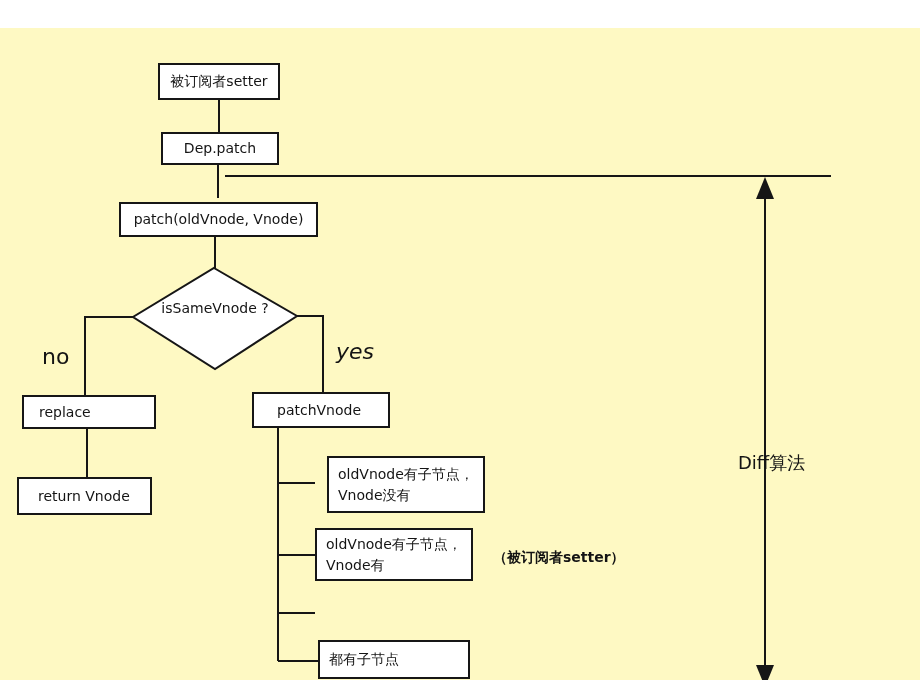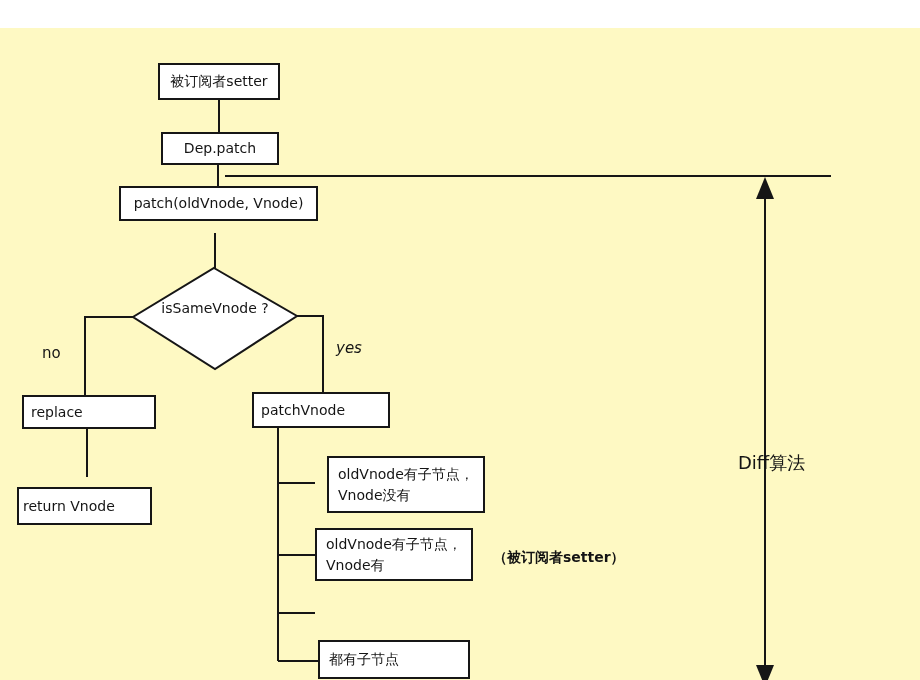--- a/index.html
+++ b/index.html
@@ -44,21 +44,21 @@
     justify-content: flex-start;
     text-align: left;
     padding-left: 9px;
     padding-right: 6px;
   }
   .lbl {
     position: absolute;
     white-space: nowrap;
   }
   .lbl.edge {
-    font-size: 15px;
+    font-size: 22px;
   }
   .lbl.note {
     font-size: 14px;
     font-weight: bold;
   }
   .lbl.diff {
     font-size: 18px;
   }
   .lbl.decision {
     width: 164px;
@@ -90,33 +90,33 @@
     </g>
     <polygon points="765,149 756,171 774,171" fill="#161616"></polygon>
     <polygon points="765,659 756,637 774,637" fill="#161616"></polygon>
     <polygon points="214,240 297,288 215,341 133,289" fill="#ffffff" stroke="#161616" stroke-width="2"></polygon>
   </svg>
 
   <div class="box center" style="left:158px; top:35px;  width:122px; height:37px;">被订阅者setter</div>
 
   <div class="box center" style="left:161px; top:104px; width:118px; height:33px;">Dep.patch</div>
 
-  <div class="box center" style="left:119px; top:158px; width:199px; height:35px;">patch(oldVnode, Vnode)</div>
+  <div class="box center" style="left:119px; top:174px; width:199px; height:35px;">patch(oldVnode, Vnode)</div>
 
   <div class="lbl decision" style="left:133px; top:272px;">isSameVnode ?</div>
 
   <div class="lbl edge" style="left:42px; top:316px;">no</div>
 
   <div class="lbl edge" style="left:336px; top:311px;font-style:italic;">yes</div>
 
-  <div class="box left" style="left:22px; top:367px; width:134px; height:34px; padding-left:7px;">replace</div>
+  <div class="box left" style="left:22px; top:367px; width:134px; height:34px; padding-left:15px;">replace</div>
 
-  <div class="box left" style="left:17px; top:459px; width:135px; height:38px; padding-left:4px;">return Vnode</div>
+  <div class="box left" style="left:17px; top:449px; width:135px; height:38px; padding-left:19px;">return Vnode</div>
 
-  <div class="box left" style="left:252px; top:364px; width:138px; height:36px; padding-left:7px;">patchVnode</div>
+  <div class="box left" style="left:252px; top:364px; width:138px; height:36px; padding-left:23px;">patchVnode</div>
 
   <div class="box left" style="left:327px; top:428px; width:158px; height:57px;">oldVnode有子节点，Vnode没有</div>
 
   <div class="box left" style="left:315px; top:500px; width:158px; height:53px;">oldVnode有子节点，Vnode有</div>
 
 
   <div class="box left" style="left:318px; top:612px; width:152px; height:39px;">都有子节点</div>
 
   <div class="lbl note" style="left:493px; top:521px;">（被订阅者setter）</div>
 

